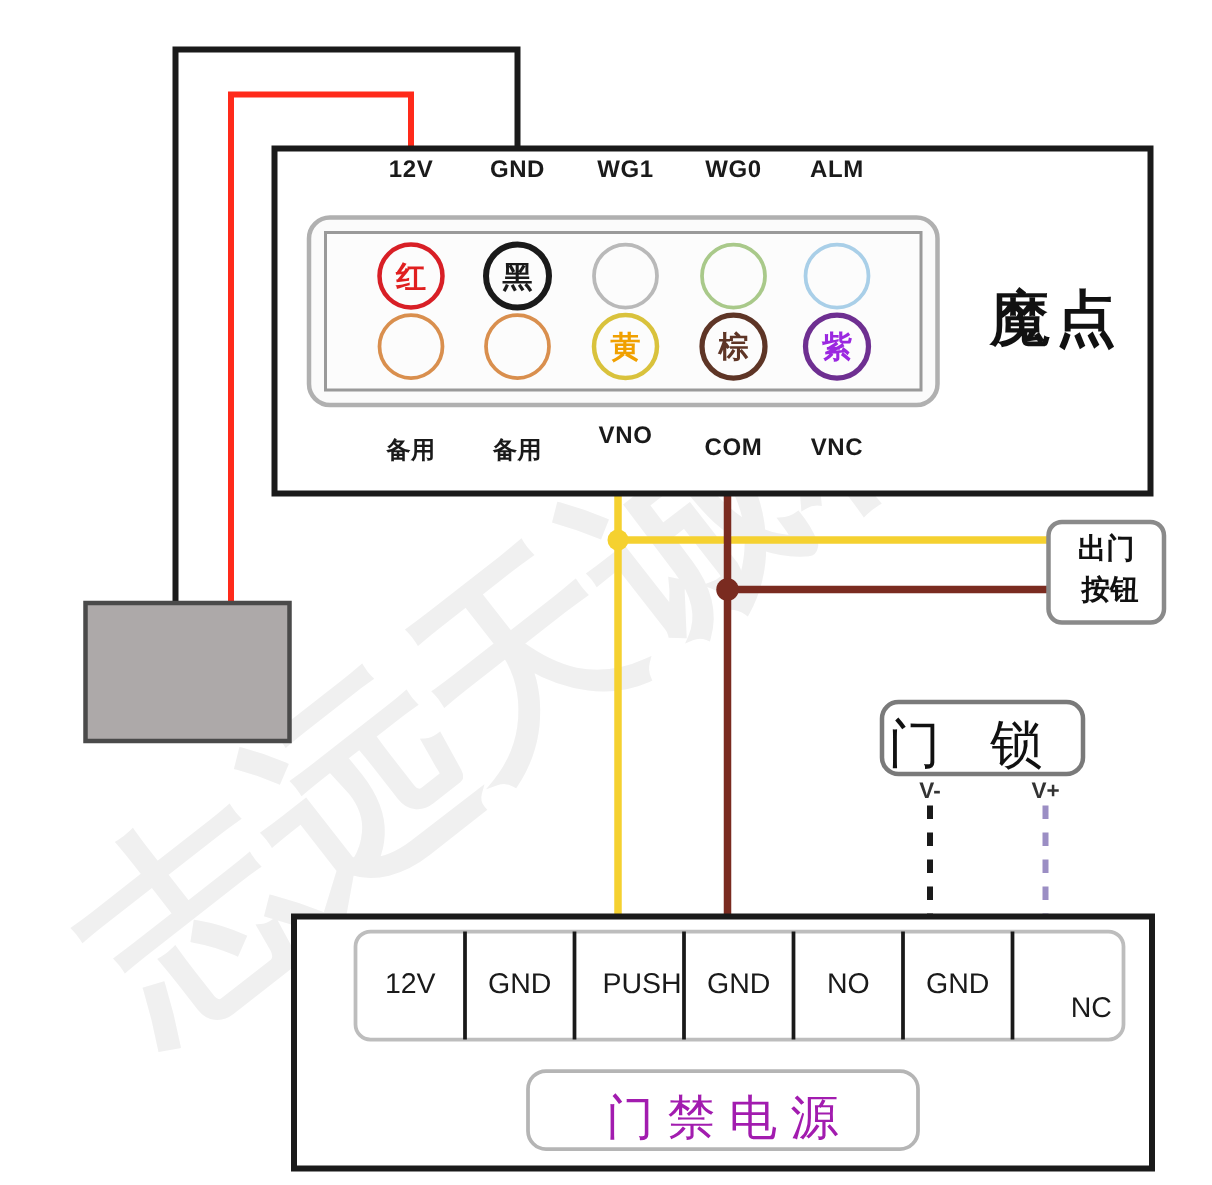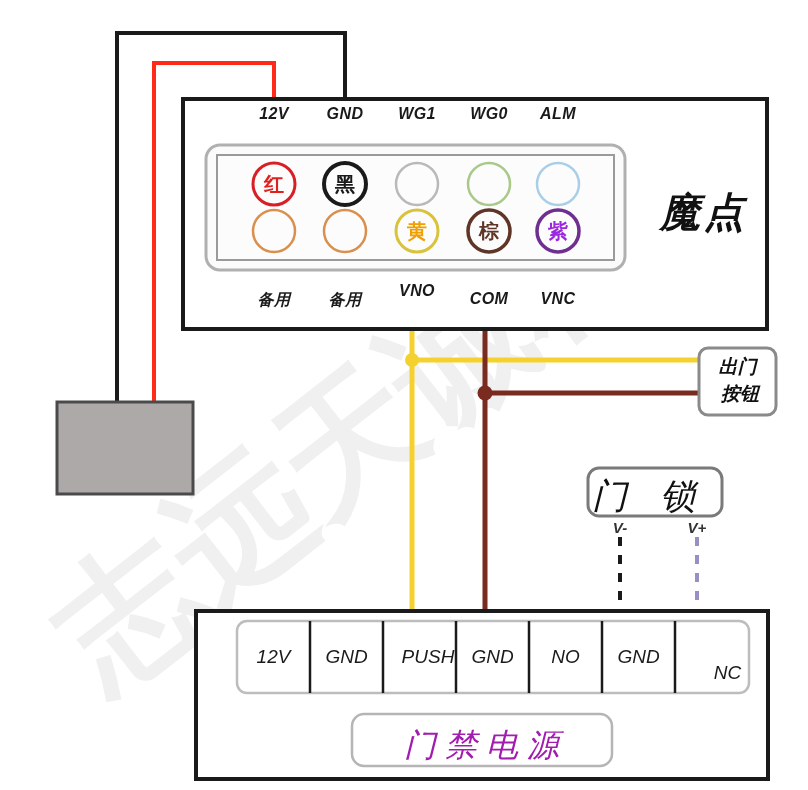--- a/index.html
+++ b/index.html
@@ -34,21 +34,20 @@
     user-select: none;
     pointer-events: none;
     white-space: nowrap;
     transform-origin: left top;
   }
   .lbl {
     position: absolute;
     font-family: "Liberation Sans", "DejaVu Sans", sans-serif;
     white-space: nowrap;
     color: #1a1a1a;
-    font-style: italic;
   }
   .term-top, .term-bot {
     font-size: 16px;
     font-weight: 700;
     letter-spacing: .4px;
     text-align: center;
   }
   .brandline {
     font-family: "DejaVu Sans", sans-serif;
     font-size: 40px;

